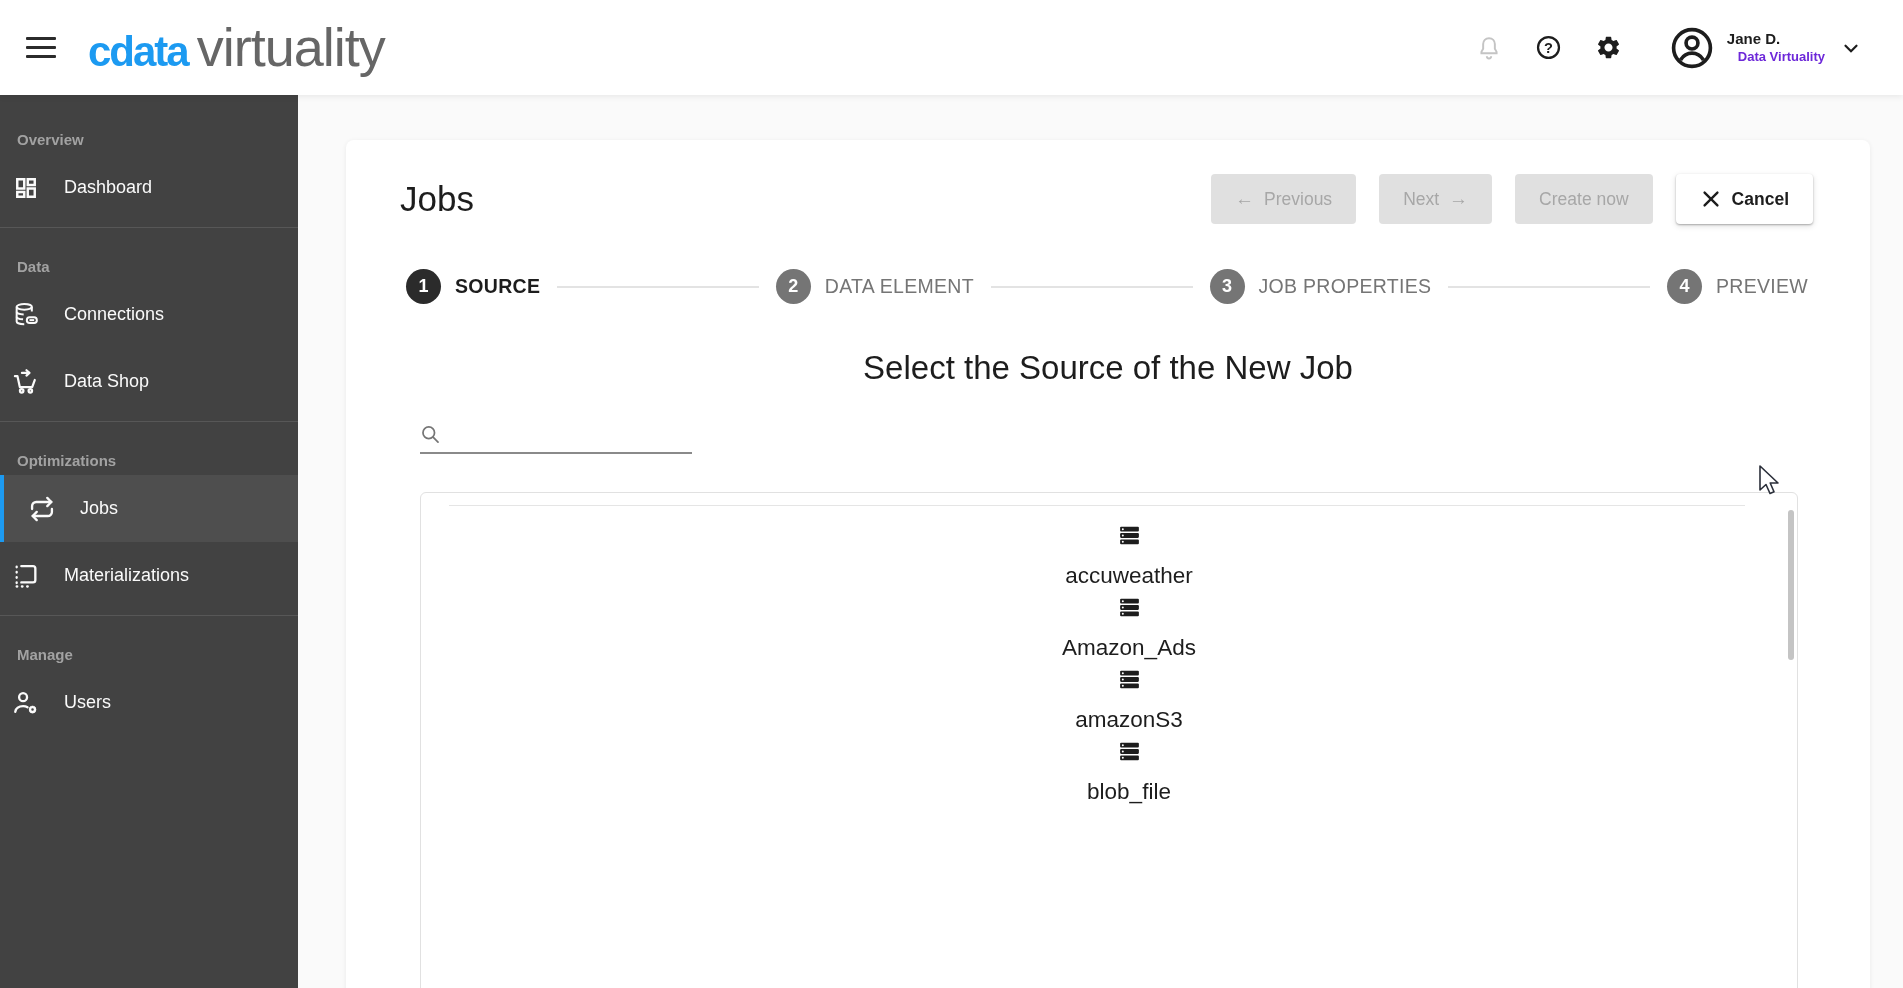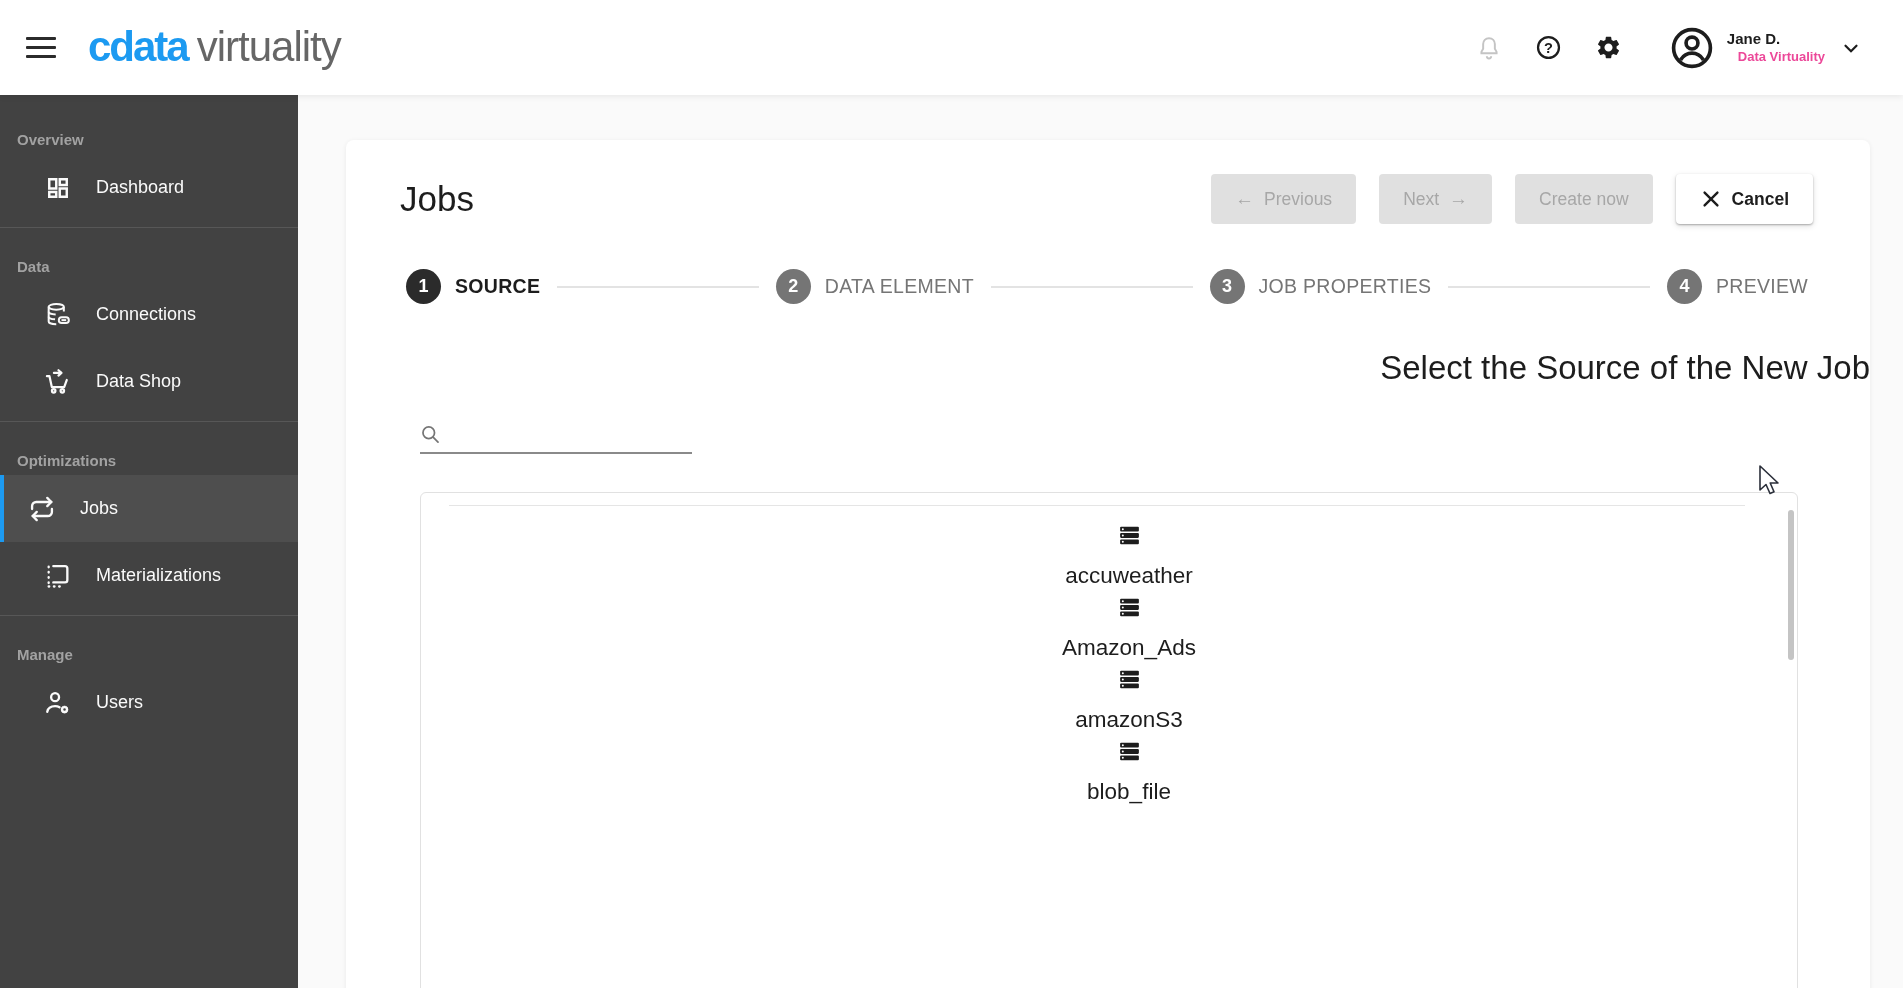--- a/index.html
+++ b/index.html
@@ -7,36 +7,36 @@
   body { font-family:"Liberation Sans", sans-serif; background:#fafafa; color:#1d1d1d; }
   .page { position:relative; width:1903px; height:988px; }
 
   
   .topbar { height:95px; background:#fff; display:flex; align-items:center; padding:0 38px 0 26px;
             position:relative; z-index:5; box-shadow:0 2px 6px rgba(0,0,0,.07); }
   .hamburger { width:30px; display:flex; flex-direction:column; gap:6px; cursor:pointer; margin-right:32px; }
   .hamburger span { height:3px; background:#2b2b2b; border-radius:1px; }
   .logo { display:flex; align-items:baseline; gap:9px; margin-top:-2px; }
   .logo-brand { font-size:42px; font-weight:800; letter-spacing:-2px; color:var(--brand,#1c9af1); }
-  .logo-suffix { font-size:42px; font-weight:400; letter-spacing:-1px; color:#666; }
+  .logo-suffix { font-size:54px; font-weight:400; letter-spacing:-1px; color:#666; }
   .topbar-right { margin-left:auto; display:flex; align-items:center; gap:32px; }
   .tb-icon { width:28px; height:28px; display:flex; align-items:center; justify-content:center; cursor:pointer; }
   .user-chip { display:flex; align-items:center; gap:12px; margin-left:14px; cursor:pointer; }
   .user-text { line-height:1.25; }
   .user-name { font-size:15px; font-weight:700; color:#1d1d1d; }
-  .user-org  { font-size:13px; font-weight:700; color:#ec4899;padding-left:11px; }
+  .user-org  { font-size:13px; font-weight:700; color:#6d28d9;padding-left:11px; }
 
   
   .content-row { display:flex; height:893px; }
 
   
   .sidebar { width:298px; background:#424242; flex:0 0 298px; padding-top:6px; }
   .side-section + .side-section { border-top:1px solid #575757; margin-top:6px; }
   .side-label { margin:30px 16px 6px 17px; font-size:15px; font-weight:700; color:#a2a2a2; }
-  .side-item { height:67px; display:flex; align-items:center; gap:24px; padding-left:44px;
+  .side-item { height:67px; display:flex; align-items:center; gap:24px; padding-left:12px;
                font-size:18px; color:#fafafa; cursor:pointer; }
   .side-item .ico { width:28px; height:28px; flex:0 0 28px; display:flex; align-items:center; justify-content:center; }
   .side-item .ico svg { width:28px; height:28px; }
   .side-item.active { background:#4e4e4e; border-left:4px solid var(--brand,#1c9af1); padding-left:24px; }
 
   
   .main-col { flex:1; position:relative; }
   .card { background:#fff; border-radius:8px; margin:45px 33px 0 48px; min-height:1100px;
           box-shadow:0 1px 5px rgba(0,0,0,.07); }
   .card-head { display:flex; align-items:center; justify-content:space-between; padding:34px 57px 0 54px; }
@@ -50,21 +50,21 @@
 
   .stepper { display:flex; align-items:center; margin:45px 62px 0 60px; }
   .step { display:flex; align-items:center; gap:14px; flex:0 0 auto; }
   .step-circle { width:35px; height:35px; border-radius:50%; background:#757575; color:#fff;
                  font-size:18px; font-weight:700; display:flex; align-items:center; justify-content:center; }
   .step-label { font-size:19.5px; letter-spacing:.3px; color:#757575; font-weight:500; white-space:nowrap; }
   .step.active .step-circle { background:#2b2b2b; }
   .step.active .step-label { color:#1d1d1d; font-weight:700; }
   .step-line { flex:1 1 auto; border-top:2px solid #e3e3e3; margin:0 17px; }
 
-  .heading { text-align:right; font-size:33px; font-weight:500; color:#1d1d1d; margin-top:45px; }
+  .heading { text-align:center; font-size:33px; font-weight:500; color:#1d1d1d; margin-top:45px; }
 
   .search-row { margin:37px 0 0 74px; width:272px; border-bottom:2px solid #8a8a8a;
                 padding-bottom:7px; display:flex; align-items:flex-end; }
   .search-row svg { width:21px; height:21px; }
   .search-input { border:0; outline:0; flex:1; font-size:18px; margin-left:8px; background:transparent;
                   font-family:inherit; color:#1d1d1d; }
 
   .list-card { position:relative; margin:38px 72px 0 74px; border:1px solid #e1e1e1; border-radius:6px; height:560px; }
   .group-label { margin:28px 0 0 28px; font-size:21px; color:#a8a8a8; }
   .group-divider { border-top:1px solid #e5e5e5; margin:12px 52px 0 28px; }

